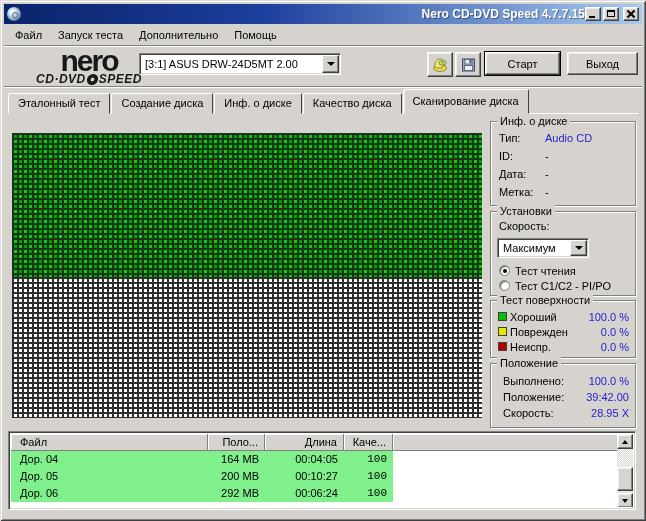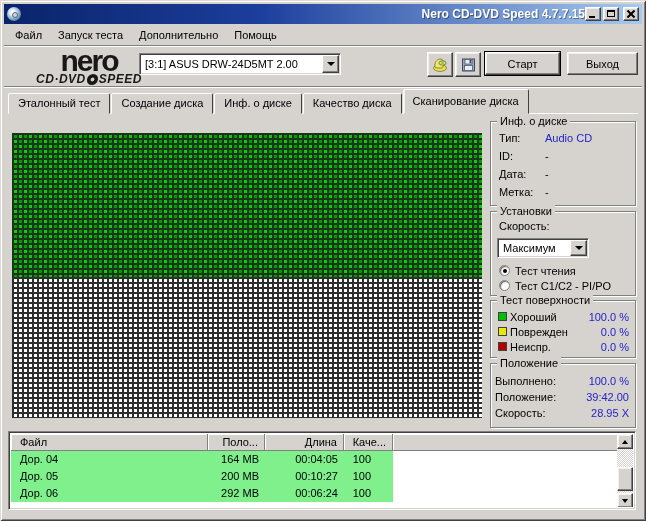--- a/index.html
+++ b/index.html
@@ -85,21 +85,21 @@
     background-size:5px 5px;}
   
   .groupbox{position:absolute;left:490px;width:146px;border:1px solid #808080;
     box-shadow:inset 1px 1px 0 #fff, 1px 1px 0 #fff;padding:0;}
   .gb-title{position:absolute;top:-7px;left:6px;background:#d6d3ce;padding:0 3px;line-height:12px;}
   .gb-disc{top:121px;height:85px;} .gb-set{top:211px;height:85px;}
   .gb-surf{top:300px;height:58px;} .gb-pos{top:363px;height:65px;}
   .info-row{position:absolute;left:8px;right:18px;height:14px;display:flex;}
   .info-label{width:46px;flex:0 0 auto;}
   .blue{color:#2222cc;}
-  .kv-row{position:absolute;left:4px;right:6px;height:14px;display:flex;justify-content:space-between;}
+  .kv-row{position:absolute;left:12px;right:6px;height:14px;display:flex;justify-content:space-between;}
   .legend-row{position:absolute;left:7px;right:6px;height:13px;display:flex;align-items:center;}
   .swatch{width:9px;height:9px;border:1px solid #404040;margin-right:3px;flex:0 0 auto;}
   .sw-good{background:#00c000;} .sw-warn{background:#e8e800;} .sw-bad{background:#b40000;}
   .legend-label{flex:1;}
   .legend-val{text-align:right;}
   .speed-combo{left:6px;top:26px;width:92px;height:20px;position:absolute;}
   .radio-row{position:absolute;left:8px;height:13px;display:flex;align-items:center;gap:5px;}
   .radio{width:11px;height:11px;border-radius:50%;background:#fff;border:1px solid #808080;
     box-shadow:inset 1px 1px 1px rgba(64,64,64,.8), inset -1px -1px 0 #fff;position:relative;flex:0 0 auto;}
   .radio.sel::after{content:"";position:absolute;left:3px;top:3px;width:4px;height:4px;border-radius:50%;background:#000;}
@@ -111,21 +111,21 @@
   .tl-header{display:flex;height:17px;}
   .th{background:#d6d3ce;border-right:1px solid #808080;border-bottom:1px solid #808080;
     box-shadow:inset 1px 1px 0 #fff;line-height:16px;padding:0 6px;white-space:nowrap;overflow:hidden;}
   .th.c0{width:197px;padding-left:9px;} .th.c1{width:57px;text-align:right;}
   .th.c2{width:79px;text-align:right;} .th.c3{width:49px;text-align:right;}
   .th.fill{flex:1;border-right:none;}
   .tl-row{display:flex;height:17px;line-height:17px;}
   .row-colored{display:flex;width:382px;background:#80f08c;}
   .td{white-space:nowrap;overflow:hidden;}
   .td.c0{width:197px;padding-left:9px;} .td.c1{width:57px;text-align:right;padding-right:6px;}
-  .td.c2{width:79px;text-align:right;padding-right:6px;} .td.c3{width:49px;text-align:right;padding-right:22px;}
+  .td.c2{width:79px;text-align:right;padding-right:6px;} .td.c3{width:49px;text-align:right;padding-right:6px;font-family:Liberation Mono, monospace;}
   .vscroll{position:absolute;right:0;top:0;width:16px;height:74px;
     background:conic-gradient(#fff 0 25%, #d6d3ce 0 50%, #fff 0 75%, #d6d3ce 0) 0 0/2px 2px;}
   .sb-btn{position:absolute;left:0;width:16px;height:15px;}
   .sb-up{top:0;} .sb-down{bottom:0;}
   .tri-up-s{width:0;height:0;border-left:3px solid transparent;border-right:3px solid transparent;border-bottom:4px solid #000;}
   .tri-down-s{width:0;height:0;border-left:3px solid transparent;border-right:3px solid transparent;border-top:4px solid #000;}
   .sb-thumb{position:absolute;left:0;top:33px;width:16px;height:24px;background:#d6d3ce;
     border:1px solid;border-color:#fff #404040 #404040 #fff;box-shadow:inset -1px -1px 0 #808080, inset 1px 1px 0 #f2f0ec;}
   
   .icon-16{width:17px;height:16px;display:block;}

